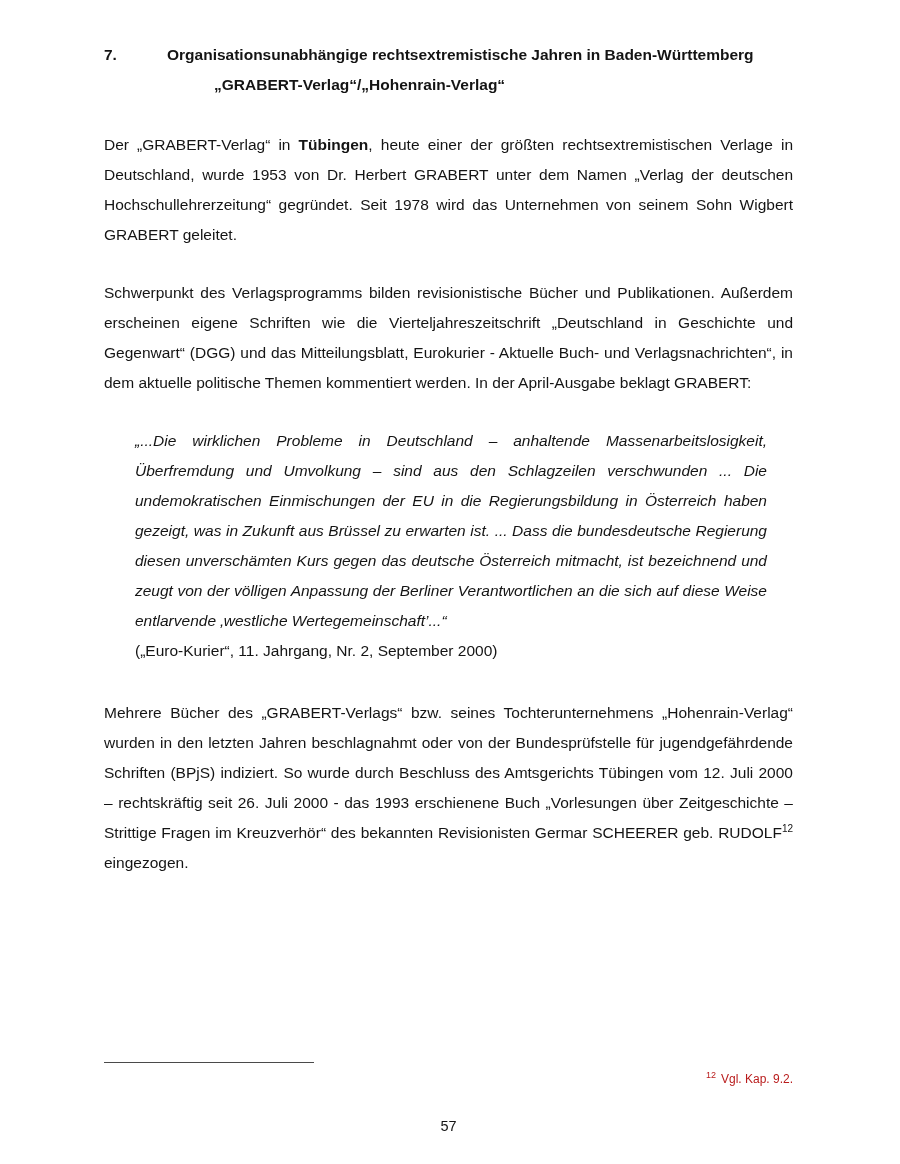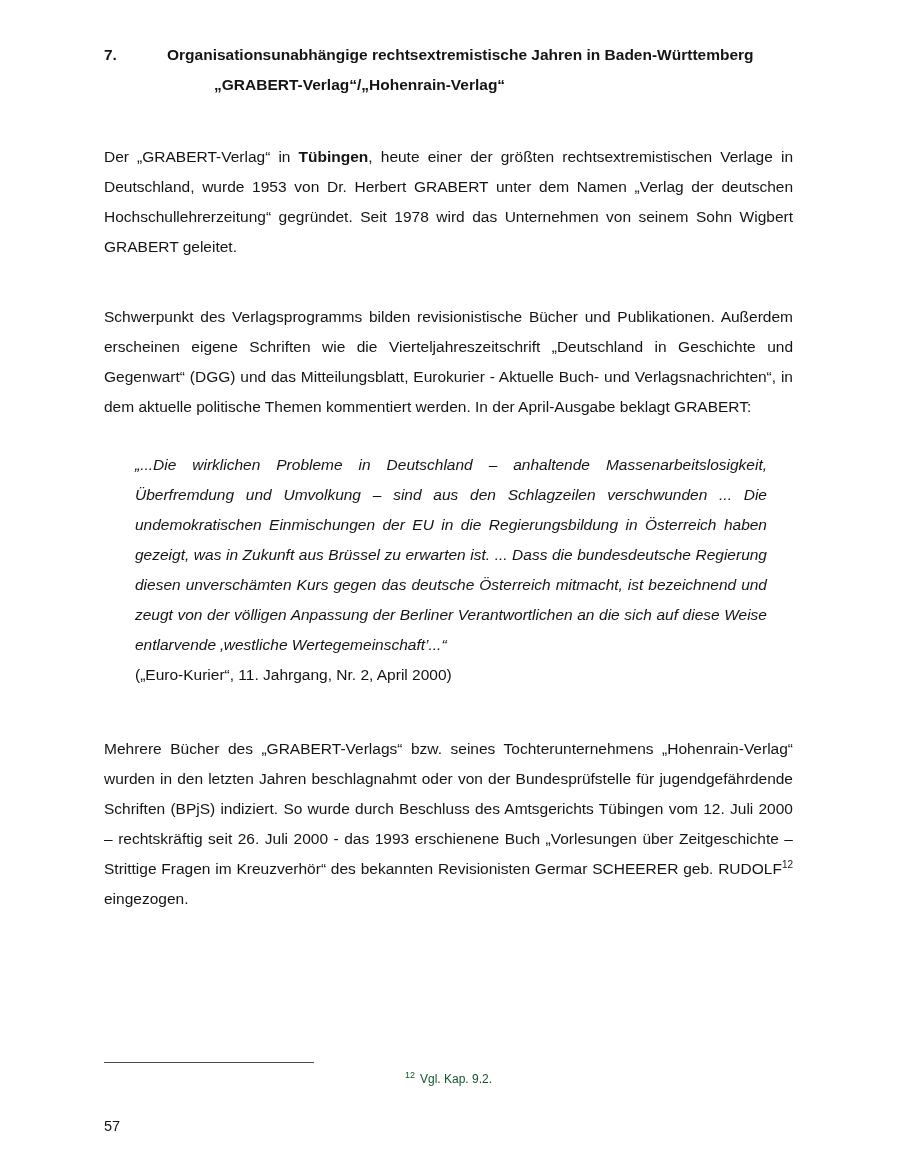--- a/index.html
+++ b/index.html
@@ -30,21 +30,21 @@
     flex: 0 0 63px;
     width: 63px;
   }
   .heading-body {
     flex: 1;
     text-align: justify;
   }
   .heading-title { text-align: justify; }
   .heading-subtitle { text-align: left; margin-left: 47px; }
   p.body-par {
-    margin: 12px 0 28px 0;
+    margin: 0 0 28px 0;
     text-align: justify;
   }
   .quote-block {
     margin: 0 26px 32px 31px;
     text-align: justify;
   }
   .quote-text { font-style: italic; }
   .quote-cite { font-style: normal; text-align: left; }
   b { font-weight: bold; }
   sup.fn-ref {
@@ -55,31 +55,31 @@
   .footer { margin-top: auto; }
   .fn-rule {
     width: 210px;
     height: 0;
     border-top: 1px solid #4a4a4a;
     margin: 0 0 7px 0;
   }
   .footnote {
     font-size: 12px;
     line-height: 18px;
-    text-align: center;
-    color: #14532d;
+    text-align: right;
+    color: #b91c1c;
   }
   .fn-marker {
     font-size: 9px;
     vertical-align: super;
     line-height: 0;
     margin-right: 5px;
   }
   .page-number {
-    text-align: left;
+    text-align: center;
     font-size: 14.5px;
     line-height: 20px;
     margin-top: 28px;
   }
 </style>
 </head>
 <body>
 
 <div class="page">
 
@@ -90,21 +90,21 @@
       <div class="heading-subtitle">„GRABERT-Verlag“/„Hohenrain-Verlag“</div>
     </div>
   </div>
 
   <p class="body-par"><span>Der „GRABERT-Verlag“ in </span><b>Tübingen</b><span>, heute einer der größten rechtsextremistischen Verlage in Deutschland, wurde 1953 von Dr. Herbert GRABERT unter dem Namen „Verlag der deutschen Hochschullehrerzeitung“ gegründet. Seit 1978 wird das Unternehmen von seinem Sohn Wigbert GRABERT geleitet.</span></p>
 
   <p class="body-par">Schwerpunkt des Verlagsprogramms bilden revisionistische Bücher und Publikationen. Außerdem erscheinen eigene Schriften wie die Vierteljahreszeitschrift „Deutschland in Geschichte und Gegenwart“ (DGG) und das Mitteilungsblatt, Eurokurier - Aktuelle Buch- und Verlagsnachrichten“, in dem aktuelle politische Themen kommentiert werden. In der April-Ausgabe beklagt GRABERT:</p>
 
   <div class="quote-block">
     <div class="quote-text">„...Die wirklichen Probleme in Deutschland – anhaltende Massenarbeitslosigkeit, Überfremdung und Umvolkung – sind aus den Schlagzeilen verschwunden ... Die undemokratischen Einmischungen der EU in die Regierungsbildung in Österreich haben gezeigt, was in Zukunft aus Brüssel zu erwarten ist. ... Dass die bundesdeutsche Regierung diesen unverschämten Kurs gegen das deutsche Österreich mitmacht, ist bezeichnend und zeugt von der völligen Anpassung der Berliner Verantwortlichen an die sich auf diese Weise entlarvende ‚westliche Wertegemeinschaft’...“</div>
-    <div class="quote-cite">(„Euro-Kurier“, 11. Jahrgang, Nr. 2, April 2000)</div>
+    <div class="quote-cite">(„Euro-Kurier“, 11. Jahrgang, Nr. 2, September 2000)</div>
   </div>
 
   <p class="body-par"><span>Mehrere Bücher des „GRABERT-Verlags“ bzw. seines Tochterunternehmens „Hohenrain-Verlag“ wurden in den letzten Jahren beschlagnahmt oder von der Bundesprüfstelle für jugendgefährdende Schriften (BPjS) indiziert. So wurde durch Beschluss des Amtsgerichts Tübingen vom 12. Juli 2000 – rechtskräftig seit 26. Juli 2000 - das 1993 erschienene Buch „Vorlesungen über Zeitgeschichte – Strittige Fragen im Kreuzverhör“ des bekannten Revisionisten Germar SCHEERER geb. RUDOLF</span><sup class="fn-ref">12</sup><span> eingezogen.</span></p>
 
   <div class="footer">
     <div class="fn-rule"></div>
     <div class="footnote"><span class="fn-marker">12</span><span>Vgl. Kap. 9.2.</span></div>
     <div class="page-number">57</div>
   </div>
 

